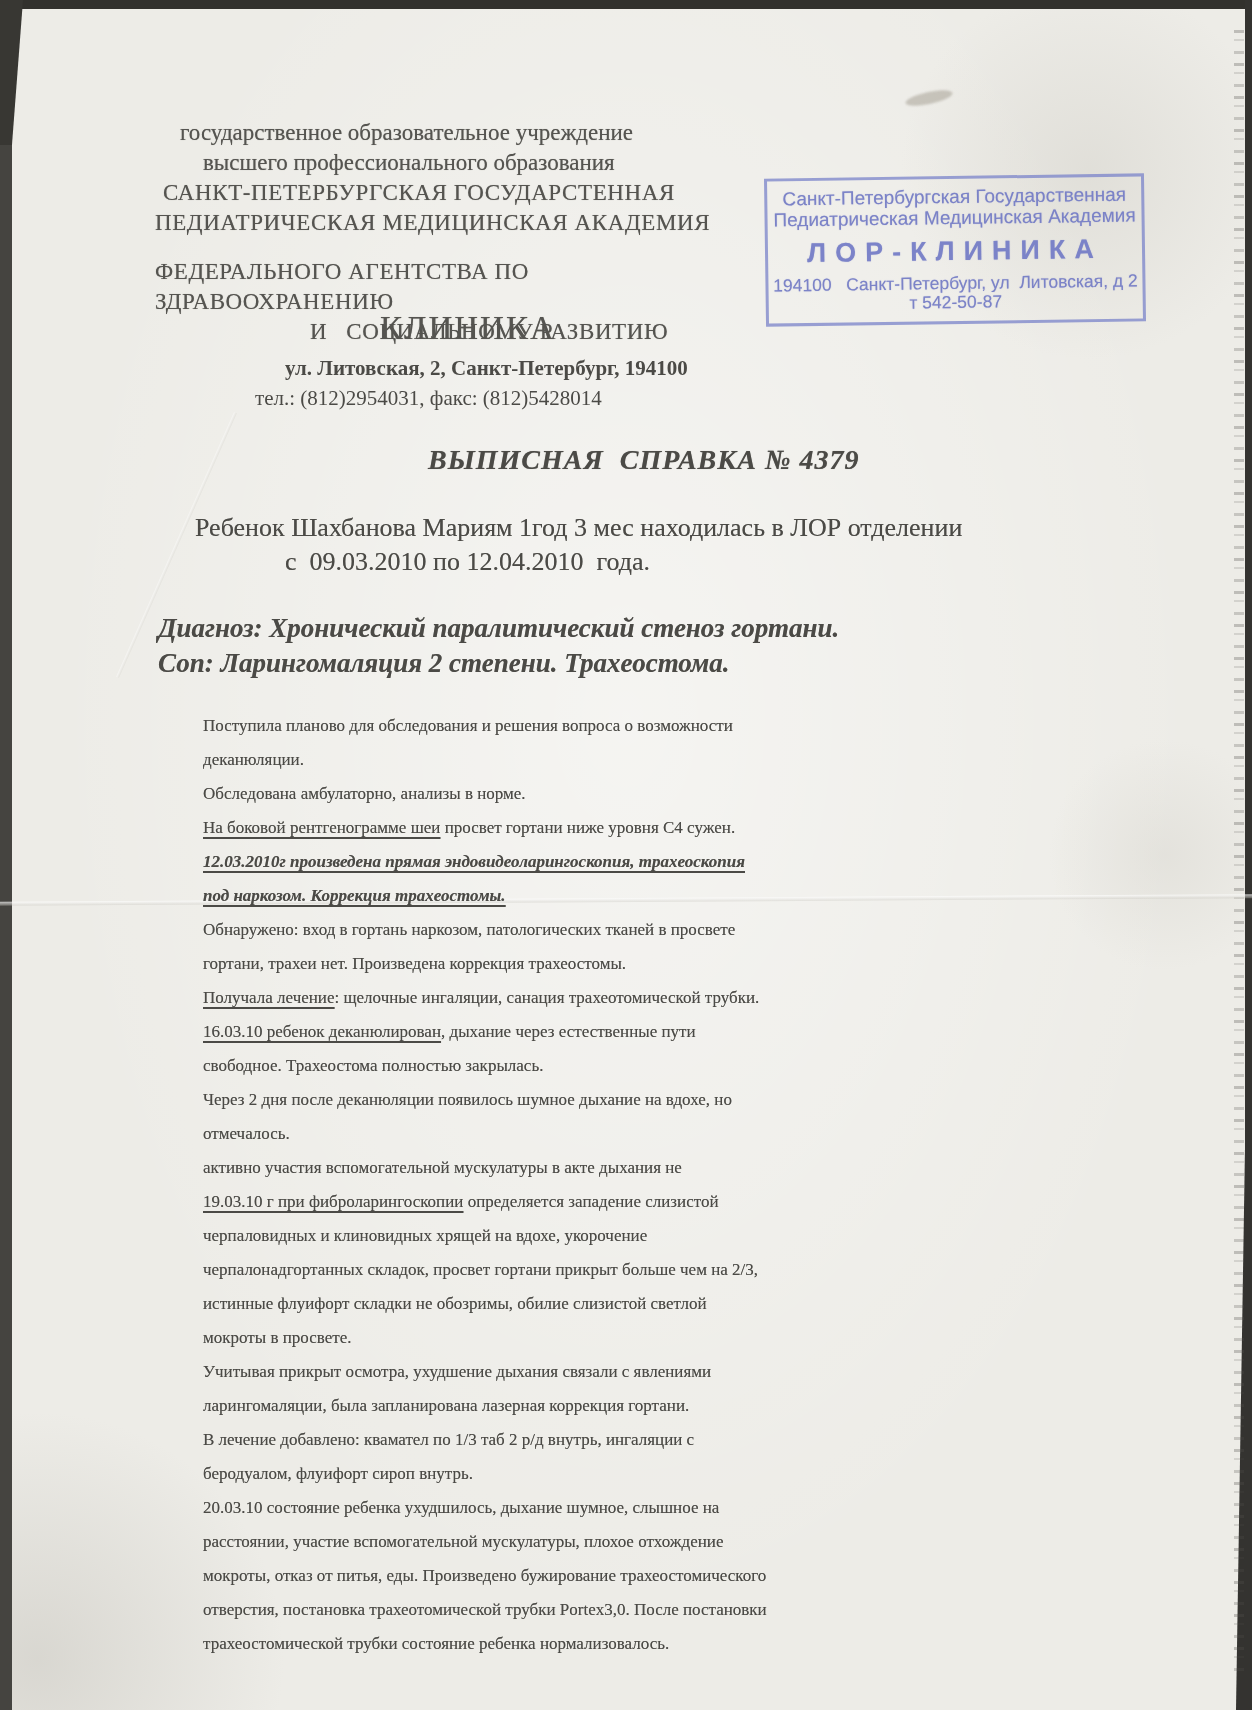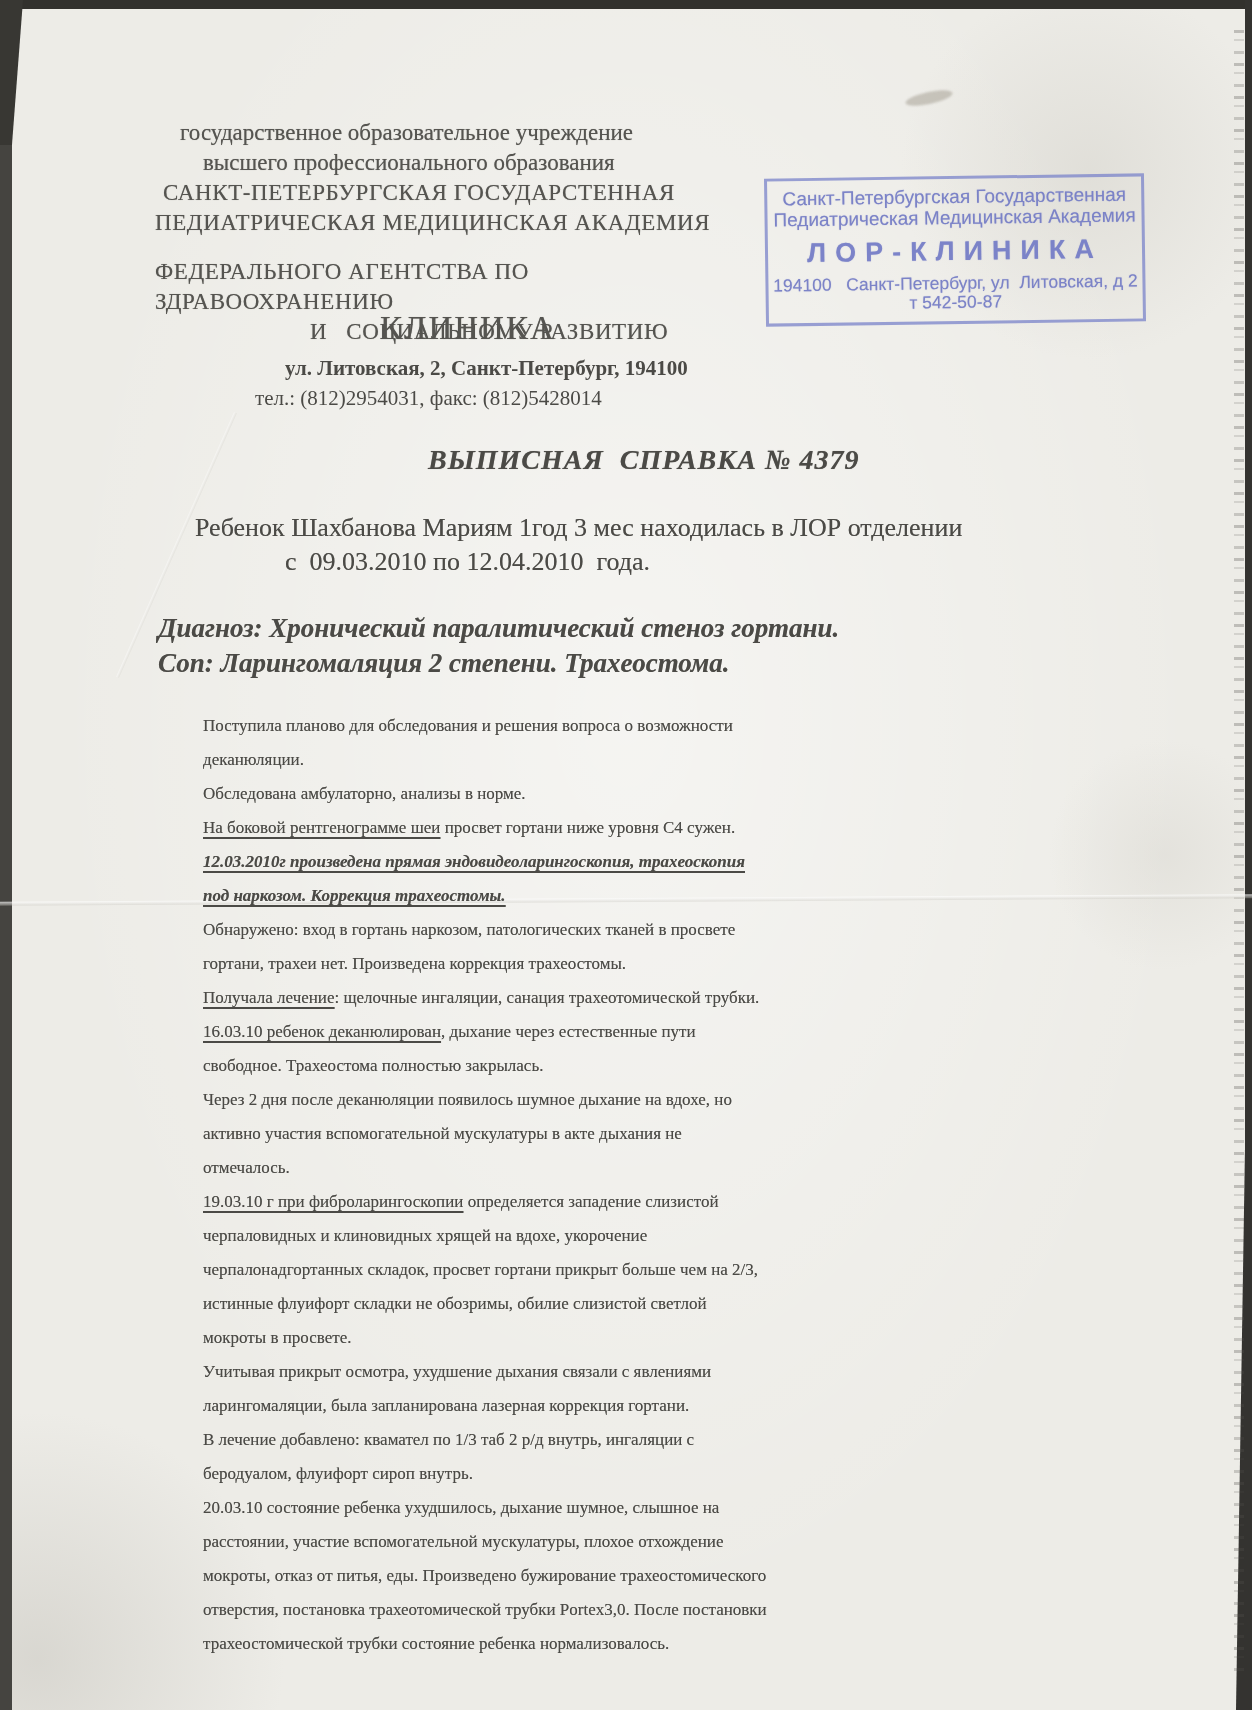--- a/index.html
+++ b/index.html
@@ -133,22 +133,22 @@
       <div class="bline"><span class="seg-p">Обследована амбулаторно, анализы в норме.</span></div>
       <div class="bline"><span class="seg-u">На боковой рентгенограмме шеи</span><span class="seg-p"> просвет гортани ниже уровня С4 сужен.</span></div>
       <div class="bline"><span class="seg-biu">12.03.2010г произведена прямая эндовидеоларингоскопия, трахеоскопия</span></div>
       <div class="bline"><span class="seg-biu">под наркозом. Коррекция трахеостомы.</span></div>
       <div class="bline"><span class="seg-p">Обнаружено: вход в гортань наркозом, патологических тканей в просвете</span></div>
       <div class="bline"><span class="seg-p">гортани, трахеи нет. Произведена коррекция трахеостомы.</span></div>
       <div class="bline"><span class="seg-u">Получала лечение</span><span class="seg-p">: щелочные ингаляции, санация трахеотомической трубки.</span></div>
       <div class="bline"><span class="seg-u">16.03.10 ребенок деканюлирован</span><span class="seg-p">, дыхание через естественные пути</span></div>
       <div class="bline"><span class="seg-p">свободное. Трахеостома полностью закрылась.</span></div>
       <div class="bline"><span class="seg-p">Через 2 дня после деканюляции появилось шумное дыхание на вдохе, но</span></div>
+      <div class="bline"><span class="seg-p">отмечалось.</span></div>
       <div class="bline"><span class="seg-p">активно участия вспомогательной мускулатуры в акте дыхания не</span></div>
-      <div class="bline"><span class="seg-p">отмечалось.</span></div>
       <div class="bline"><span class="seg-u">19.03.10 г при фиброларингоскопии</span><span class="seg-p"> определяется западение слизистой</span></div>
       <div class="bline"><span class="seg-p">черпаловидных и клиновидных хрящей на вдохе, укорочение</span></div>
       <div class="bline"><span class="seg-p">черпалонадгортанных складок, просвет гортани прикрыт больше чем на 2/3,</span></div>
       <div class="bline"><span class="seg-p">истинные флуифорт складки не обозримы, обилие слизистой светлой</span></div>
       <div class="bline"><span class="seg-p">мокроты в просвете.</span></div>
       <div class="bline"><span class="seg-p">Учитывая прикрыт осмотра, ухудшение дыхания связали с явлениями</span></div>
       <div class="bline"><span class="seg-p">ларингомаляции, была запланирована лазерная коррекция гортани.</span></div>
       <div class="bline"><span class="seg-p">В лечение добавлено: квамател по 1/3 таб 2 р/д внутрь, ингаляции с</span></div>
       <div class="bline"><span class="seg-p">беродуалом, флуифорт сироп внутрь.</span></div>
       <div class="bline"><span class="seg-p">20.03.10 состояние ребенка ухудшилось, дыхание шумное, слышное на</span></div>

